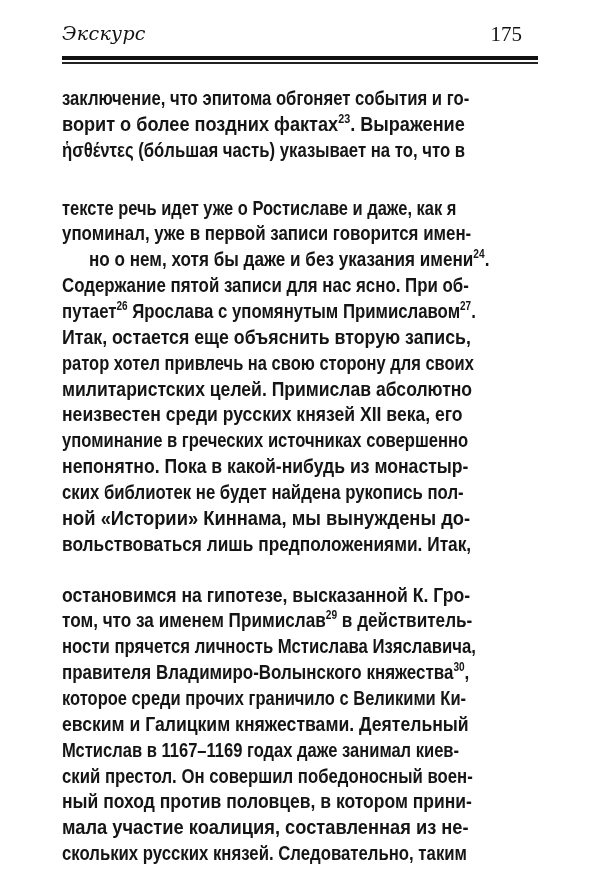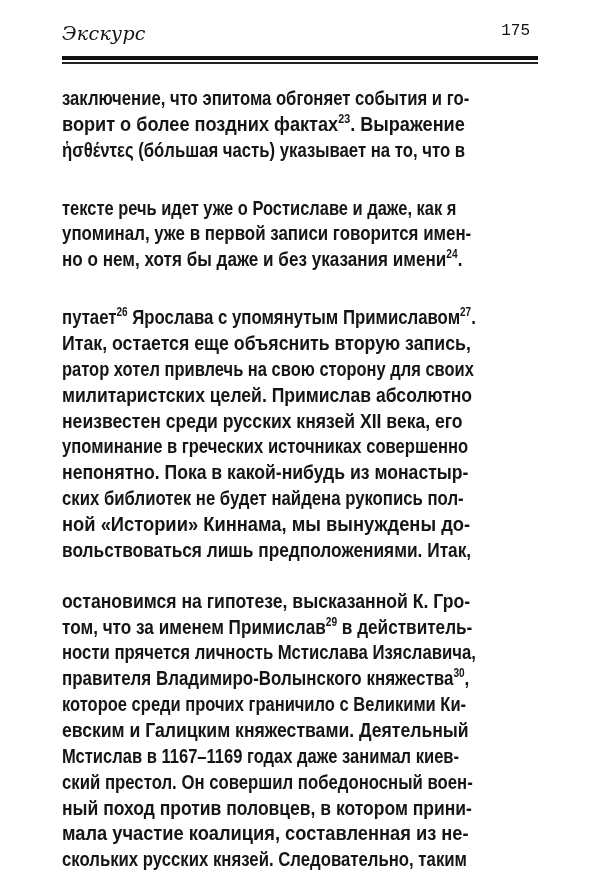--- a/index.html
+++ b/index.html
@@ -1,20 +1,20 @@
 <!DOCTYPE html>
 <html><head>
 <meta charset="utf-8">
 <style>
   html, body { margin: 0; padding: 0; background: #ffffff; }
   body { width: 600px; height: 872px; overflow: hidden; position: relative; }
   .page { position: absolute; left: 62px; top: 0; width: 476px; height: 872px; color: #111; }
   .header { position: absolute; top: 22px; left: 0; width: 476px; height: 28px; }
   .running-title { position: absolute; left: 0; top: 0; font-family: "DejaVu Serif", serif; font-style: italic; font-size: 19px; letter-spacing: 0.3px; }
-  .page-number { position: absolute; right: 8px; top: 0; font-family: Liberation Mono, monospace; font-size: 16px; }
+  .page-number { position: absolute; right: 16px; top: 0; font-family: Liberation Serif, serif; font-size: 21px; }
   .rule-thick { position: absolute; top: 56px; left: 0; width: 476px; height: 4px; background: #111; }
   .rule-thin { position: absolute; top: 62px; left: 0; width: 476px; height: 1.5px; background: #222; }
   .body-text { position: absolute; top: 86px; left: 0; width: 476px; font-family: Liberation Sans, sans-serif; font-size: 20.2px; line-height: 29.3px; font-weight: bold; color: #151515; }
   .line { display: block; white-space: nowrap; text-align: justify; text-align-last: justify; height: 29.3px; overflow: visible; }
   .line.last { text-align-last: justify; }
   sup { font-size: 12px; line-height: 0; vertical-align: super; }
 </style>
 </head>
 <body>
 
@@ -24,22 +24,23 @@
     <span class="page-number">175</span>
   </div>
   <div class="rule-thick"></div>
   <div class="rule-thin"></div>
   <div class="body-text" id="body-text" style="line-height: 25.8667px;">
       <span class="line" style="height: 25.8667px; display: block;"><span style="display: inline-block; white-space: nowrap; transform-origin: left top; transform: scaleX(0.826389);"><span>заключение, что эпитома обгоняет события и го-</span></span></span>
       <span class="line" style="height: 25.8667px; display: block;"><span style="display: inline-block; white-space: nowrap; transform-origin: left top; transform: scaleX(0.898113);"><span>ворит о более поздних фактах</span><sup>23</sup><span>. Выражение</span></span></span>
       <span class="line" style="height: 25.8667px; display: block;"><span style="display: inline-block; white-space: nowrap; transform-origin: left top; transform: scaleX(0.827826);"><span>ἡσθέντες (бóльшая часть) указывает на то, что в</span></span></span>
       <span class="line" style="height: 25.8667px; display: block; margin-top: 32px;"><span style="display: inline-block; white-space: nowrap; transform-origin: left top; transform: scaleX(0.815068);"><span>тексте речь идет уже о Ростиславе и даже, как я</span></span></span>
       <span class="line" style="height: 25.8667px; display: block;"><span style="display: inline-block; white-space: nowrap; transform-origin: left top; transform: scaleX(0.836555);"><span>упоминал, уже в первой записи говорится имен-</span></span></span>
-      <span class="line" style="height: 25.8667px; display: block;"><span style="display: inline-block; white-space: nowrap; transform-origin: left top; transform: scaleX(0.846975);"><span>но о нем, хотя бы даже и без указания имени</span><sup>24</sup><span>.</span></span></span>
-      <span class="line" style="height: 25.8667px; display: block; margin-top: 32px;"><span style="display: inline-block; white-space: nowrap; transform-origin: left top; transform: scaleX(0.830716);"><span>путает</span><sup>26</sup><span> Ярослава с упомянутым Примиславом</span><sup>27</sup><span>.</span></span></span>
+      <span class="line" style="height: 25.8667px; display: block; margin-left: 27px;"><span style="display: inline-block; white-space: nowrap; transform-origin: left top; transform: scaleX(0.846975);"><span>но о нем, хотя бы даже и без указания имени</span><sup>24</sup><span>.</span></span></span>
+      <span class="line" style="height: 25.8667px; display: block;"><span style="display: inline-block; white-space: nowrap; transform-origin: left top; transform: scaleX(0.835088);"><span>Содержание пятой записи для нас ясно. При об-</span></span></span>
+      <span class="line" style="height: 25.8667px; display: block;"><span style="display: inline-block; white-space: nowrap; transform-origin: left top; transform: scaleX(0.830716);"><span>путает</span><sup>26</sup><span> Ярослава с упомянутым Примиславом</span><sup>27</sup><span>.</span></span></span>
       <span class="line" style="height: 25.8667px; display: block;"><span style="display: inline-block; white-space: nowrap; transform-origin: left top; transform: scaleX(0.878229);"><span>Итак, остается еще объяснить вторую запись,</span></span></span>
       <span class="line" style="height: 25.8667px; display: block;"><span style="display: inline-block; white-space: nowrap; transform-origin: left top; transform: scaleX(0.816467);"><span>ратор хотел привлечь на свою сторону для своих</span></span></span>
       <span class="line" style="height: 25.8667px; display: block;"><span style="display: inline-block; white-space: nowrap; transform-origin: left top; transform: scaleX(0.870201);"><span>милитаристских целей. Примислав абсолютно</span></span></span>
       <span class="line" style="height: 25.8667px; display: block;"><span style="display: inline-block; white-space: nowrap; transform-origin: left top; transform: scaleX(0.870201);"><span>неизвестен среди русских князей XII века, его</span></span></span>
       <span class="line" style="height: 25.8667px; display: block;"><span style="display: inline-block; white-space: nowrap; transform-origin: left top; transform: scaleX(0.822107);"><span>упоминание в греческих источниках совершенно</span></span></span>
       <span class="line" style="height: 25.8667px; display: block;"><span style="display: inline-block; white-space: nowrap; transform-origin: left top; transform: scaleX(0.871795);"><span>непонятно. Пока в какой-нибудь из монастыр-</span></span></span>
       <span class="line" style="height: 25.8667px; display: block;"><span style="display: inline-block; white-space: nowrap; transform-origin: left top; transform: scaleX(0.829268);"><span>ских библиотек не будет найдена рукопись пол-</span></span></span>
       <span class="line" style="height: 25.8667px; display: block;"><span style="display: inline-block; white-space: nowrap; transform-origin: left top; transform: scaleX(0.908397);"><span>ной «Истории» Киннама, мы вынуждены до-</span></span></span>
       <span class="line" style="height: 25.8667px; display: block;"><span style="display: inline-block; white-space: nowrap; transform-origin: left top; transform: scaleX(0.856115);"><span>вольствоваться лишь предположениями. Итак,</span></span></span>
       <span class="line" style="height: 25.8667px; display: block; margin-top: 25px;"><span style="display: inline-block; white-space: nowrap; transform-origin: left top; transform: scaleX(0.871795);"><span>остановимся на гипотезе, высказанной К. Гро-</span></span></span>

